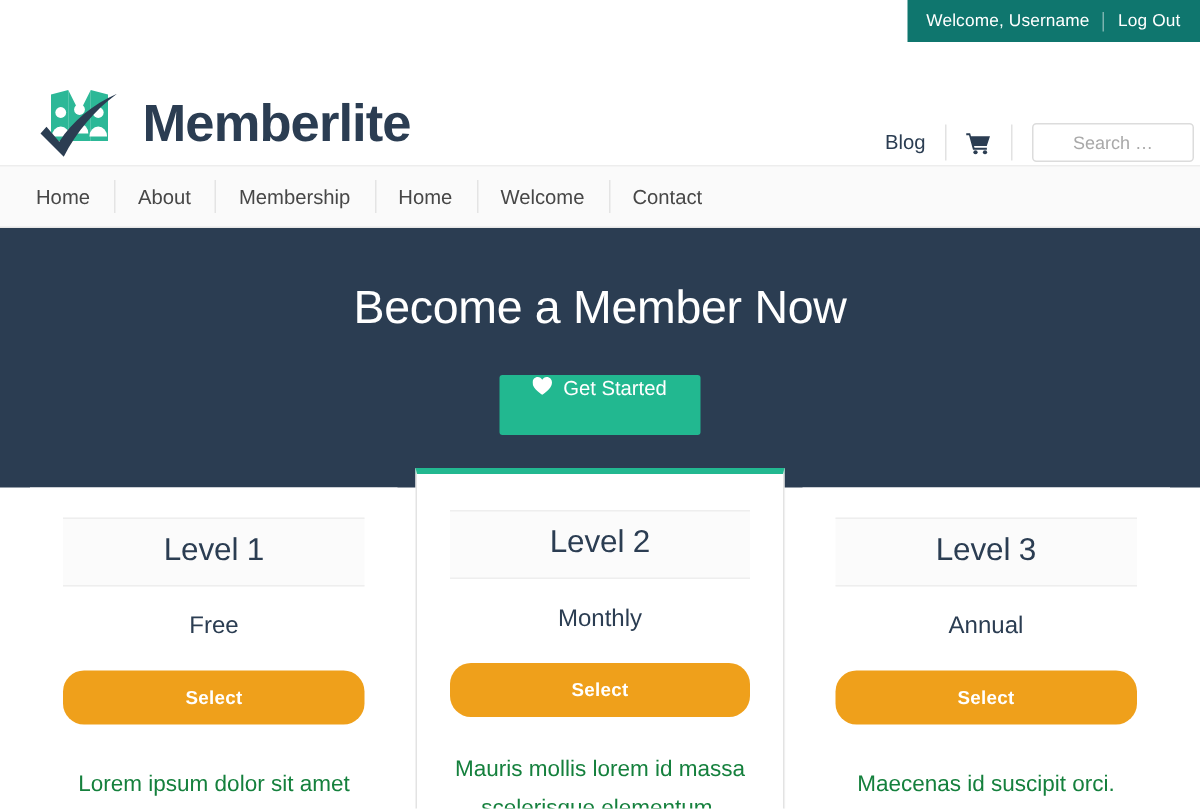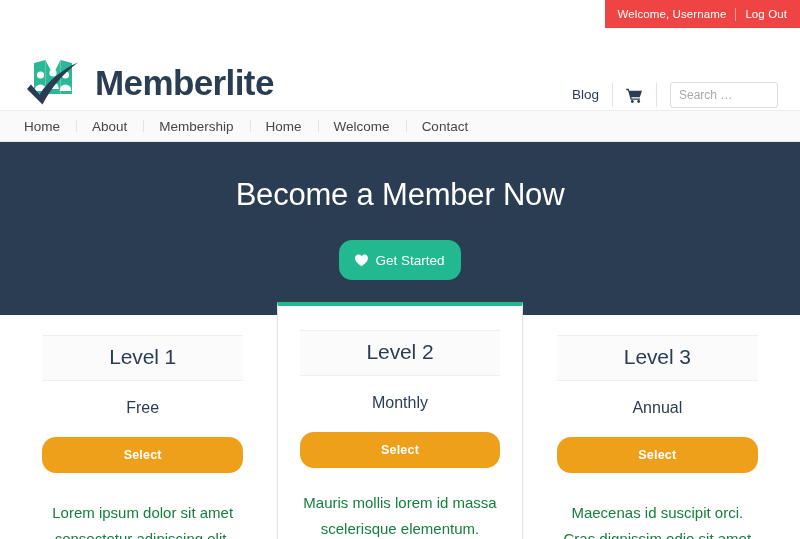--- a/index.html
+++ b/index.html
@@ -17,21 +17,21 @@
 
   
   .topbar-wrap {
     position: relative;
     height: 28px;
   }
   .welcome-pill {
     position: absolute;
     top: 0; right: 0;
     height: 28px;
-    background: #ef4444;
+    background: #0f766e;
     color: #ffffff;
     display: flex;
     align-items: center;
     padding: 0 13px;
     font-size: 11.5px;
     letter-spacing: .1px;
   }
   .welcome-pill .wl-text { white-space: nowrap; }
   .welcome-pill .wl-sep {
     width: 1px;
@@ -63,21 +63,21 @@
   .brand-name {
     font-size: 35px;
     font-weight: bold;
     color: #2b3d52;
     letter-spacing: -0.6px;
     line-height: 1;
   }
 
   .header-right {
     position: absolute;
-    right: 22px;
+    right: 4px;
     top: 22px;
     display: flex;
     align-items: center;
   }
   .hr-link {
     font-size: 13.5px;
     color: #2b3d52;
     text-decoration: none;
     padding: 0 13px;
     line-height: 26px;
@@ -98,26 +98,27 @@
     width: 108px;
     height: 26px;
     border: 1px solid #dcdcdc;
     border-radius: 3px;
     background: #fff;
     font-family: inherit;
     font-size: 12px;
     color: #404040;
     padding: 0 8px;
     outline: none;
+    text-align: center;
   }
   .search-box::placeholder { color: #a9a9a9; }
 
   
   .navbar {
-    height: 32px;
+    height: 42px;
     background: #fafafa;
     border-top: 1px solid #ededed;
     border-bottom: 1px solid #e6e6e6;
     display: flex;
     align-items: stretch;
     padding-left: 8px;
   }
   .nav-item {
     display: flex;
     align-items: center;
@@ -149,27 +150,27 @@
     font-size: 31px;
     font-weight: normal;
     letter-spacing: -0.2px;
     line-height: 1.1;
   }
   .hero-btn {
     margin-top: 28px;
     background: #22b890;
     color: #ffffff;
     border: none;
-    border-radius: 13px;
-    width: 122px;
+    border-radius: 2px;
+    width: 134px;
     height: 40px;
     font-family: inherit;
     font-size: 13.5px;
     display: inline-flex;
-    align-items: center;
+    align-items: flex-start;
     justify-content: center;
     gap: 7px;
     cursor: pointer;
   }
   .heart { width: 13px; height: 13px; display:block; }
 
   
   .pricing {
     display: flex;
     padding: 0 14px;

